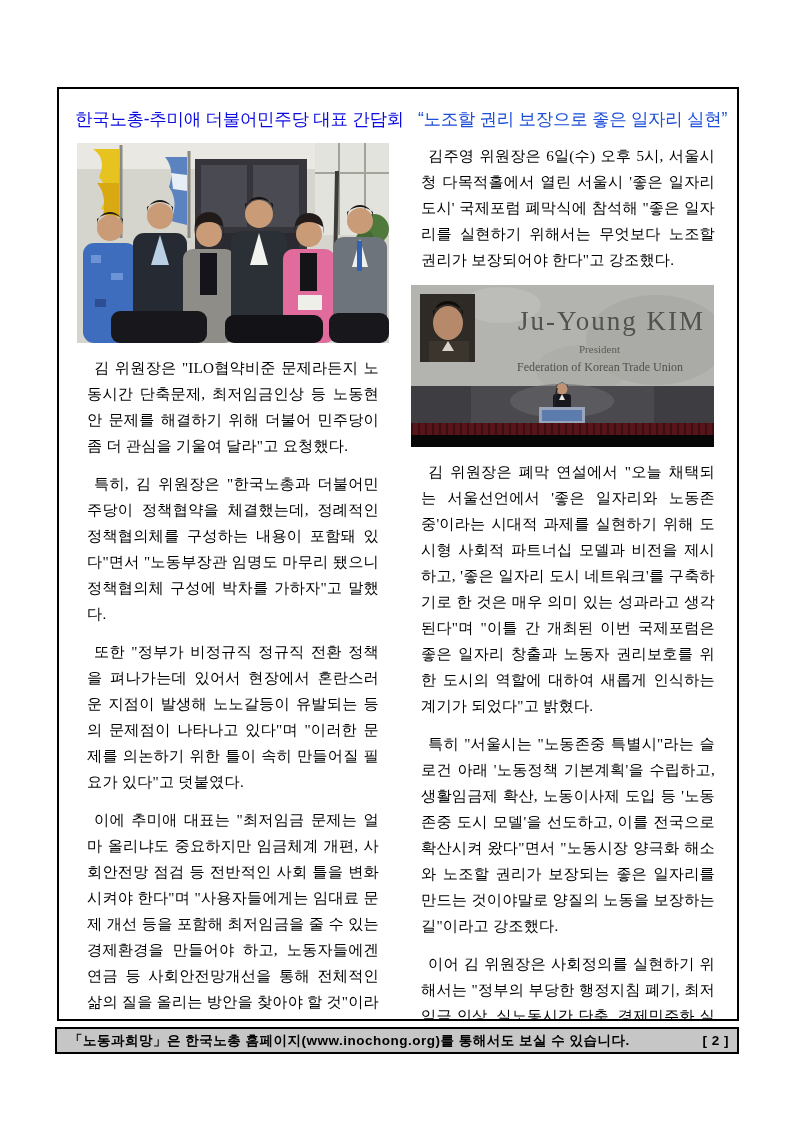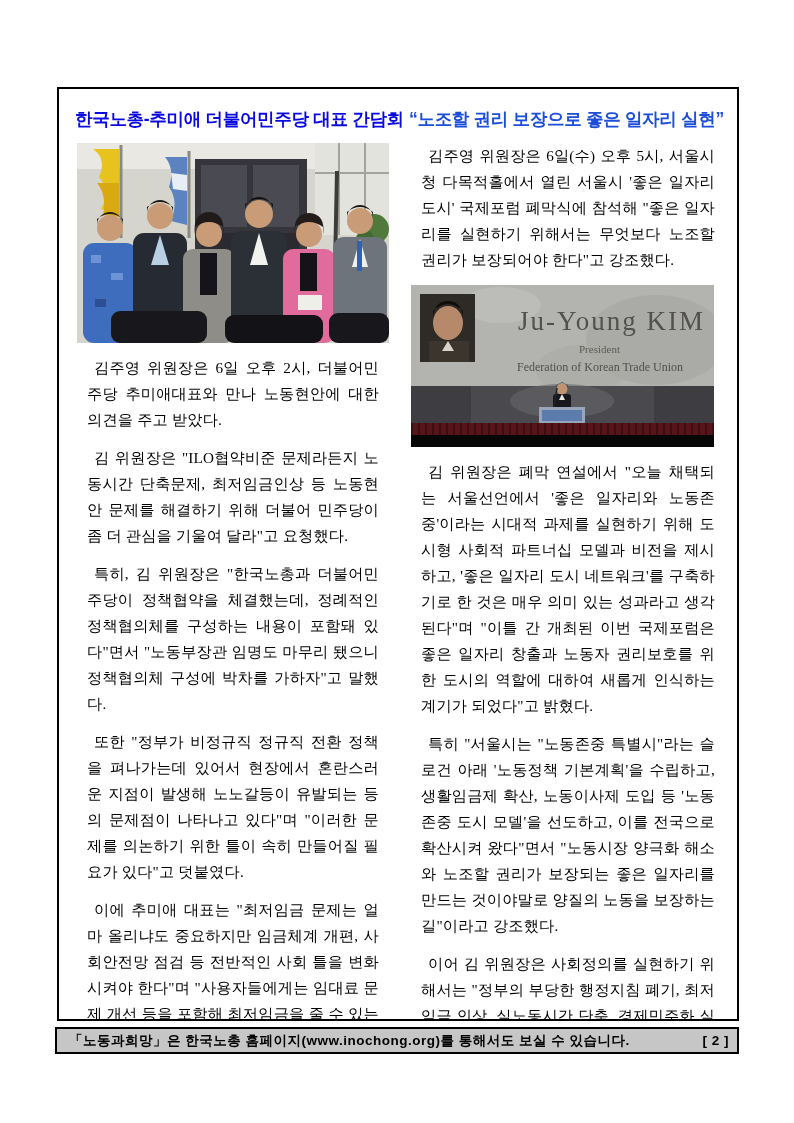--- a/index.html
+++ b/index.html
@@ -10,21 +10,21 @@
   .main-box{
     position:absolute;left:57px;top:87px;width:682px;height:934px;
     border:2px solid #000;box-sizing:border-box;
     display:flex;gap:18px;padding:16px 10px 0 16px;overflow:hidden;
   }
   .col{display:block;}
   .col-left{flex:0 0 316px;width:316px;}
   .col-right{flex:1;min-width:0;}
   .headline{
     font-family:"Liberation Sans","DejaVu Sans",sans-serif;
-    font-size:17.5px;font-weight:bold;text-align:left;
+    font-size:17.5px;font-weight:normal;text-align:right;
     margin:2px 0 12px 0;letter-spacing:-0.3px;white-space:nowrap;
   }
   .headline.blue{color:#0a0ae0;}
   .headline.red{color:#1d4ed8;}
   .body-par{
     font-size:15.2px;line-height:26px;text-align:justify;margin:12px;
     text-indent:7px;word-break:break-all;letter-spacing:0.2px;
   }
   .photo{display:block;overflow:hidden;background:#888;}
   .photo-left{width:312px;height:200px;margin:2px auto 10px auto;}
@@ -126,21 +126,20 @@
           </g>
 
           <g>
             <rect x="34" y="168" width="96" height="32" rx="9" fill="#17171c"></rect>
             <rect x="148" y="172" width="98" height="28" rx="9" fill="#121217"></rect>
             <rect x="252" y="170" width="60" height="30" rx="9" fill="#17171c"></rect>
           </g>
         </svg>
       </div>
 
-      <p class="body-par">김주영 위원장은 6일 오후 2시, 더불어민주당 추미애대표와 만나 노동현안에 대한 의견을 주고 받았다.</p>
       <p class="body-par">김 위원장은 "ILO협약비준 문제라든지 노동시간 단축문제, 최저임금인상 등 노동현안 문제를 해결하기 위해 더불어 민주당이 좀 더 관심을 기울여 달라"고 요청했다.</p>
       <p class="body-par">특히, 김 위원장은 "한국노총과 더불어민주당이 정책협약을 체결했는데, 정례적인 정책협의체를 구성하는 내용이 포함돼 있다"면서 "노동부장관 임명도 마무리 됐으니 정책협의체 구성에 박차를 가하자"고 말했다.</p>
       <p class="body-par">또한 "정부가 비정규직 정규직 전환 정책을 펴나가는데 있어서 현장에서 혼란스러운 지점이 발생해 노노갈등이 유발되는 등의 문제점이 나타나고 있다"며 "이러한 문제를 의논하기 위한 틀이 속히 만들어질 필요가 있다"고 덧붙였다.</p>
       <p class="body-par">이에 추미애 대표는 "최저임금 문제는 얼마 올리냐도 중요하지만 임금체계 개편, 사회안전망 점검 등 전반적인 사회 틀을 변화시켜야 한다"며 "사용자들에게는 임대료 문제 개선 등을 포함해 최저임금을 줄 수 있는 경제환경을 만들어야 하고, 노동자들에겐 연금 등 사회안전망개선을 통해 전체적인 삶의 질을 올리는 방안을 찾아야 할 것"이라고 답했다.</p>
     </div>
 
     <div class="col col-right">
       <h2 class="headline red">“노조할 권리 보장으로 좋은 일자리 실현”</h2>
 
       <p class="body-par">김주영 위원장은 6일(수) 오후 5시, 서울시청 다목적홀에서 열린 서울시 '좋은 일자리 도시' 국제포럼 폐막식에 참석해 "좋은 일자리를 실현하기 위해서는 무엇보다 노조할 권리가 보장되어야 한다"고 강조했다.</p>

